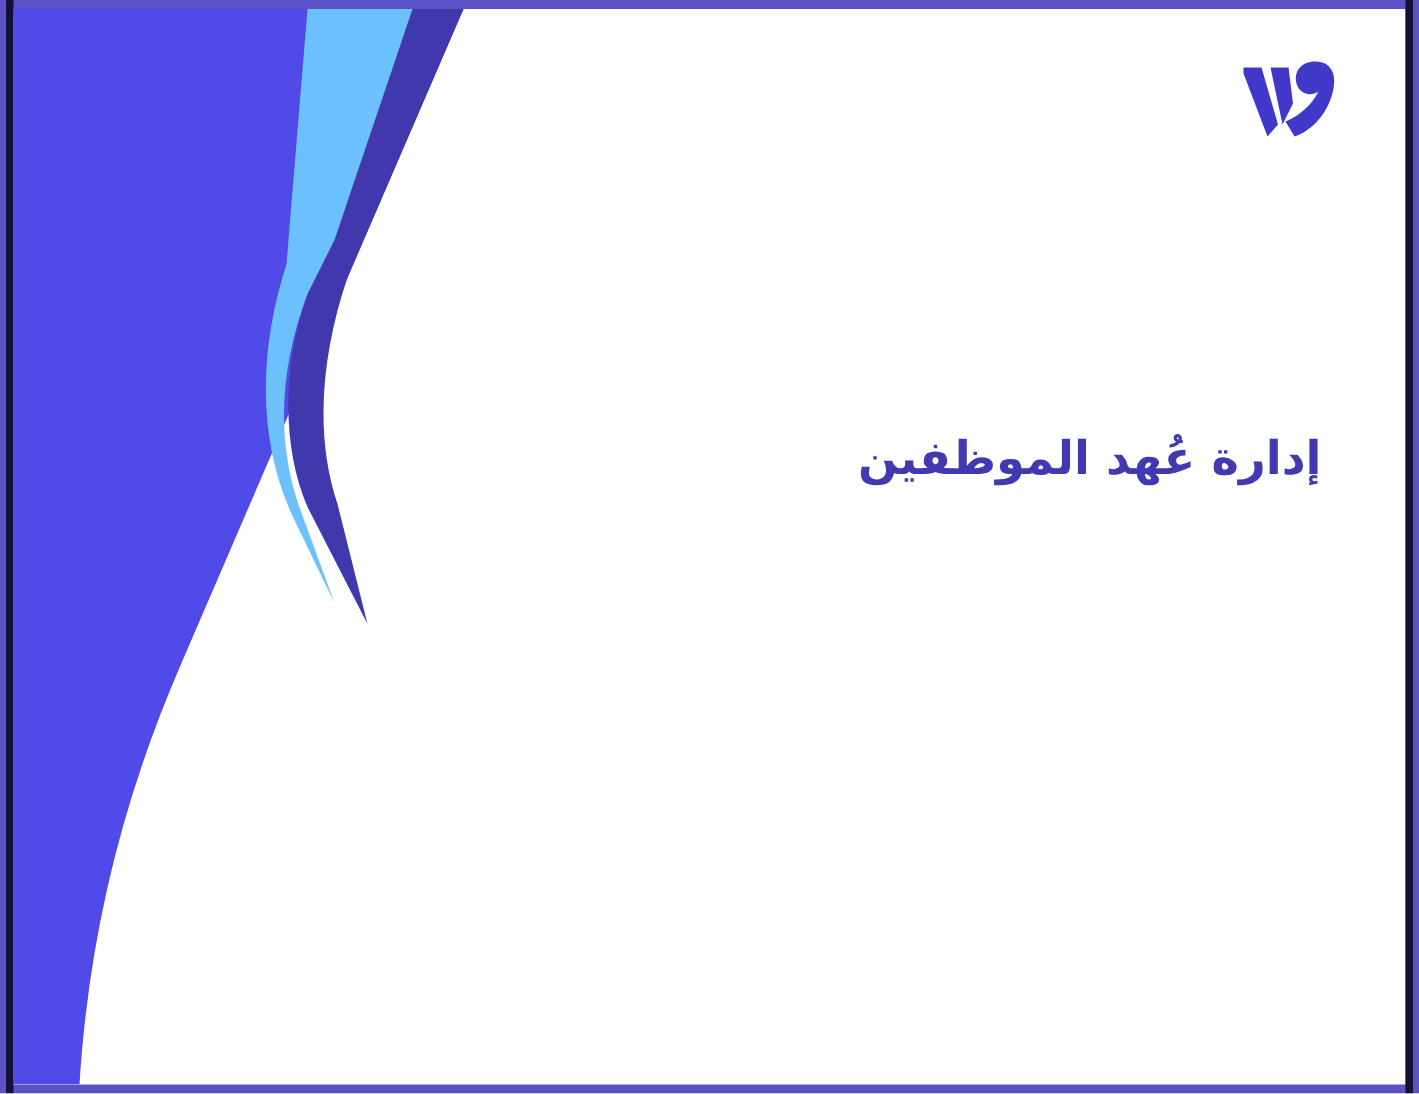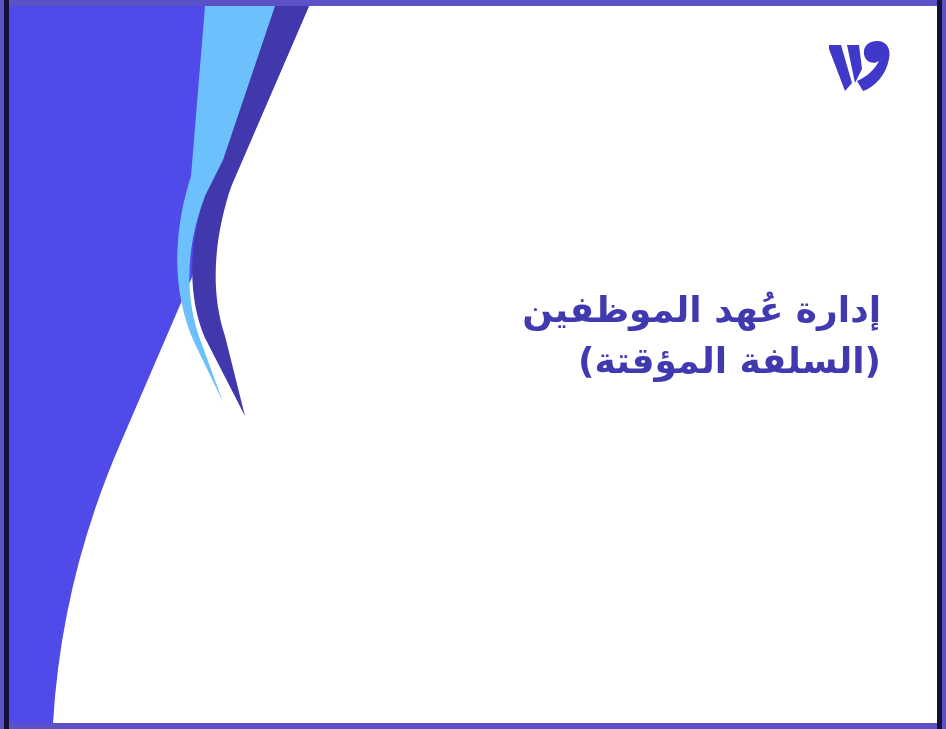--- a/index.html
+++ b/index.html
@@ -66,21 +66,21 @@
   .title-block {
     position: absolute;
     right: 56px;
     top: 278px;
     width: 620px;
     text-align: right;
     z-index: 5;
   }
   .title-line {
     color: #4139B0;
-    font-size: 36px;
+    font-size: 31px;
     font-weight: bold;
     line-height: 1.42;
     letter-spacing: 0;
     white-space: nowrap;
     direction: rtl;
   }
 </style>
 </head>
 <body>
 
@@ -142,17 +142,16 @@
                  L 30 42
                  C 40 38 48 30 52 22
                  C 46 26 38 23 37 15
                  C 36 7 42 2 50 2
                  Z"></path>
       </g>
     </svg>
 
     <div class="title-block">
       <div class="title-line">إدارة عُهد الموظفين</div>
-      <div class="title-line">(السلفة المؤقتة)</div>
     </div>
 
   </div>
 </div>
 
 </body></html>

